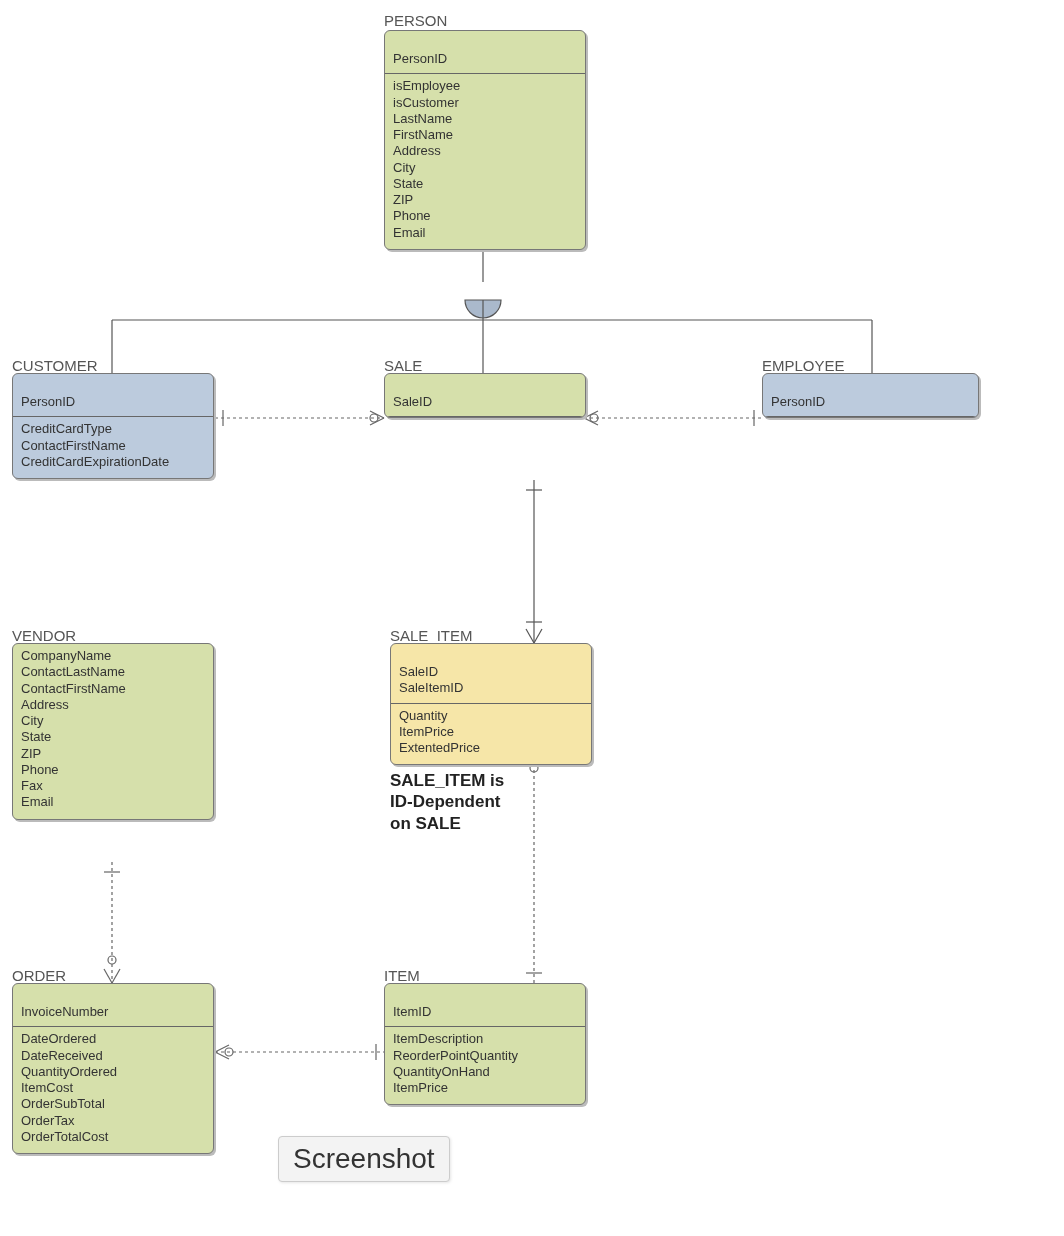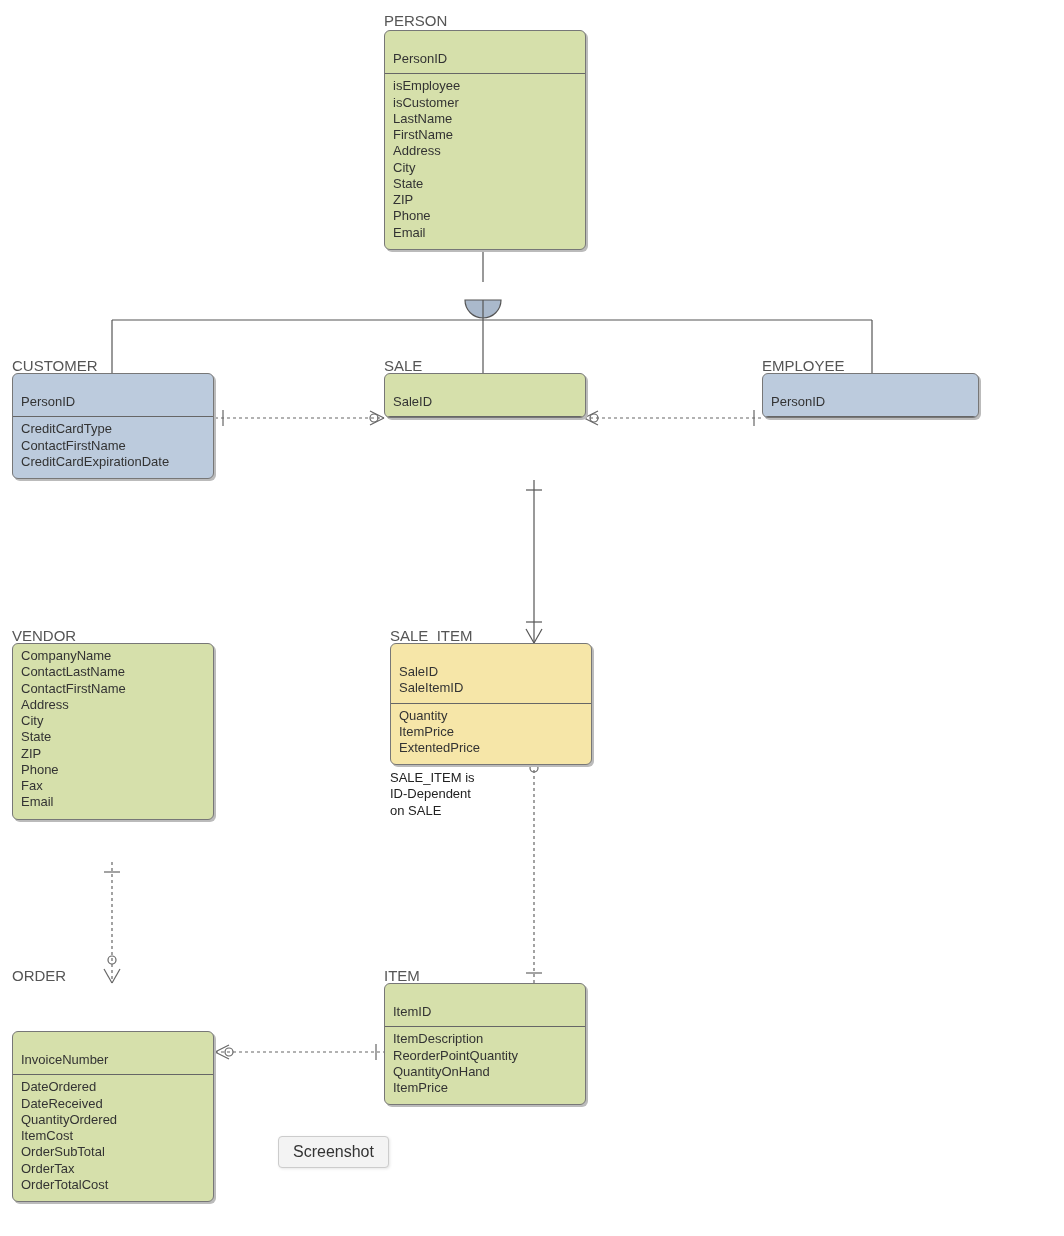--- a/index.html
+++ b/index.html
@@ -39,32 +39,32 @@
     border-bottom: 1px solid #666;
     line-height: 1.25;
   }
   .entity .attrs {
     padding: 4px 8px 8px 8px;
     line-height: 1.25;
   }
   .attr-line { white-space: nowrap; }
   .note {
     position: absolute;
-    font-weight: normal;
-    font-size: 13px;
+    font-weight: bold;
+    font-size: 17px;
     color: #222;
     line-height: 1.25;
   }
   .screenshot-tooltip {
     position: absolute;
     background: #f3f3f3;
     border: 1px solid #ccc;
     border-radius: 4px;
     padding: 6px 14px;
-    font-size: 16px;
+    font-size: 28px;
     color: #333;
     box-shadow: 1px 1px 3px rgba(0,0,0,0.1);
   }
   svg.connectors {
     position: absolute;
     left: 0; top: 0;
     width: 1064px;
     height: 1236px;
     pointer-events: none;
   }
@@ -209,21 +209,21 @@
     </div>
   </div>
 
   <div class="note" style="left:390px; top:770px;">
     <div>SALE_ITEM is</div>
     <div>ID-Dependent</div>
     <div>on SALE</div>
   </div>
 
   <div class="entity-label" style="left:12px; top:967px;">ORDER</div>
-  <div class="entity green" style="left:12px; top:983px; width:200px;margin-top:48px;">
+  <div class="entity green" style="left:12px; top:983px; width:200px;">
     <div class="keys">
       <div class="attr-line">InvoiceNumber</div>
     </div>
     <div class="attrs">
       <div class="attr-line">DateOrdered</div>
       <div class="attr-line">DateReceived</div>
       <div class="attr-line">QuantityOrdered</div>
       <div class="attr-line">ItemCost</div>
       <div class="attr-line">OrderSubTotal</div>
       <div class="attr-line">OrderTax</div>

